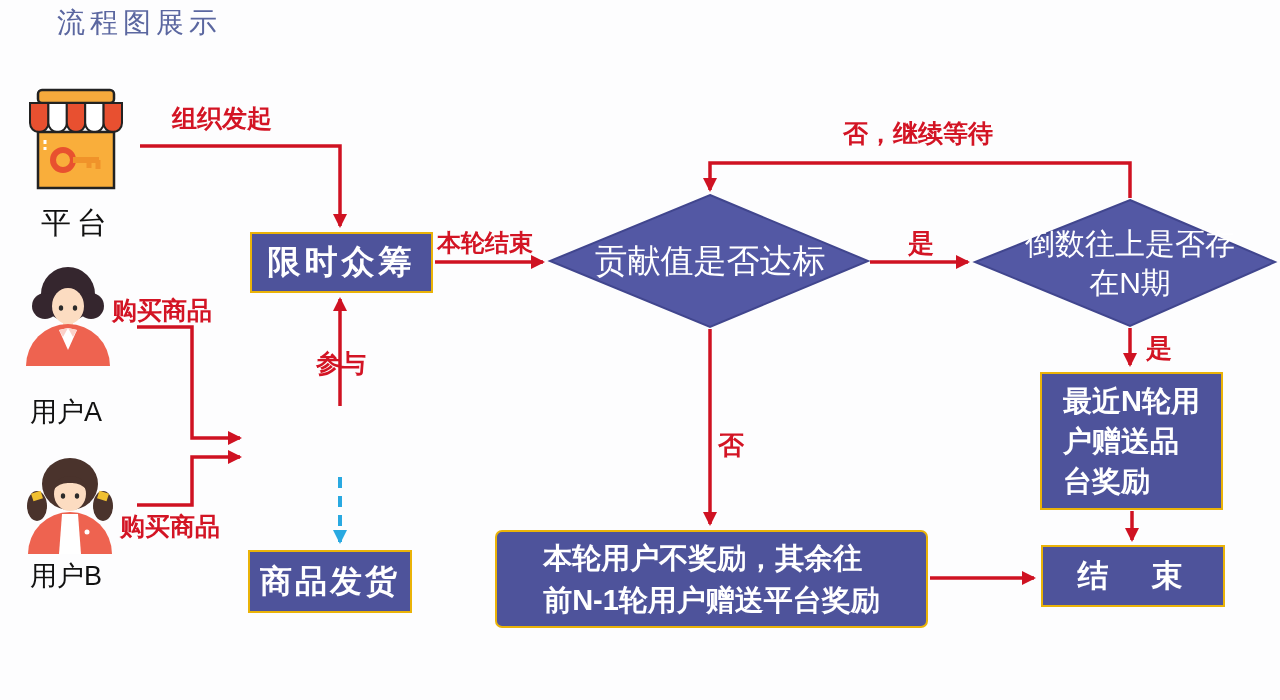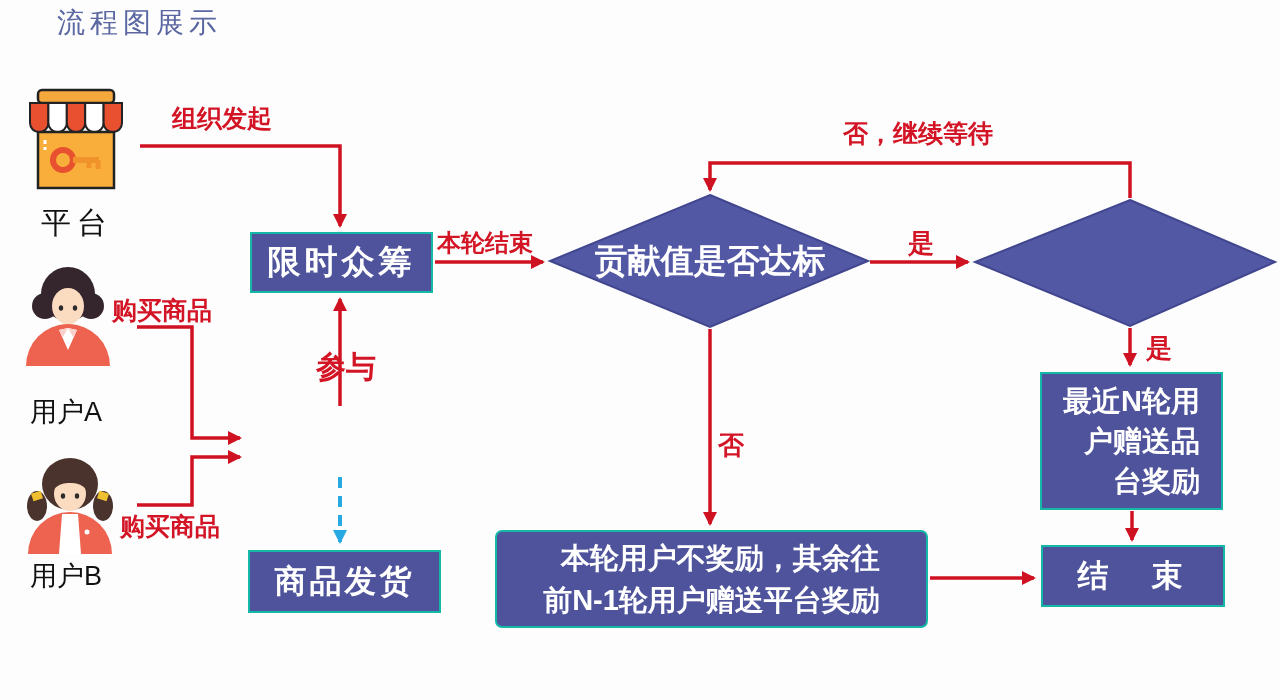--- a/index.html
+++ b/index.html
@@ -3,26 +3,26 @@
 <meta charset="utf-8">
 <style>
   html,body{margin:0;padding:0;background:#e9e9ee;}
   #stage{
     position:relative;width:1280px;height:700px;background:#fdfdfe;
     overflow:hidden;font-family:"Liberation Sans","DejaVu Sans",sans-serif;
   }
   #arrow-layer{position:absolute;left:0;top:0;width:1280px;height:700px;z-index:1;}
   .node{
     position:absolute;z-index:2;background:#4e539b;color:#fff;
-    display:flex;align-items:center;justify-content:center;text-align:right;
+    display:flex;align-items:center;justify-content:center;text-align:left;
     font-weight:bold;white-space:pre-line;box-sizing:border-box;
-    border:2px solid #14b8a6;
+    border:2px solid #eab308;
   }
   .diamond-text{
-    position:absolute;z-index:2;color:#fff;font-weight:bold;
+    position:absolute;z-index:2;color:#fff;font-weight:normal;
     display:flex;align-items:center;justify-content:center;text-align:center;
     white-space:pre-line;pointer-events:none;
   }
   .edge-label{
     position:absolute;z-index:3;color:#d31424;font-weight:bold;white-space:nowrap;
   }
   .actor-label{
     position:absolute;z-index:3;color:#111;font-weight:normal;white-space:nowrap;
   }
   #page-title{
@@ -113,37 +113,39 @@
       <ellipse cx="57" cy="48" rx="2.2" ry="2.8" fill="#2b2b2b"></ellipse>
       <path d="M8,106 A42,42 0 0 1 92,106 Z" fill="#ee6350"></path>
       <polygon points="42,66 58,66 61,106 39,106" fill="#ffffff"></polygon>
       <circle cx="67" cy="84" r="2.5" fill="#ffffff"></circle>
     </g>
   </svg>
 
   <div class="node" style="left:250px;top:232px;width:183px;height:61px;font-size:33px;letter-spacing:4px;">限时众筹</div>
 
 
-  <div class="node" style="left:248px;top:550px;width:193px;height:63px;font-size:32px;letter-spacing:3px;">商品发货</div>
+  <div class="node" style="left:248px;top:550px;width:164px;height:63px;font-size:32px;letter-spacing:3px;">商品发货</div>
 
   <div class="node" style="left:495px;top:530px;width:433px;height:98px;font-size:29px;line-height:1.45;border-radius:7px;">本轮用户不奖励，其余往
 前N-1轮用户赠送平台奖励</div>
 
   <div class="node" style="left:1040px;top:372px;width:183px;height:138px;font-size:29px;line-height:1.38;">最近N轮用
 户赠送品
 台奖励</div>
 
   <div class="node" style="left:1041px;top:545px;width:184px;height:62px;font-size:31px;letter-spacing:6px;">结　束</div>
 
   <div class="diamond-text" style="left:560px;top:200px;width:300px;height:122px;font-size:33px;">贡献值是否达标</div>
 
+  <div class="diamond-text" style="left:985px;top:204px;width:290px;height:118px;font-size:30px;line-height:1.3;">倒数往上是否存
+在N期</div>
 
   <div class="edge-label" style="left:172px;top:102px;font-size:25px;">组织发起</div>
   <div class="edge-label" style="left:437px;top:227px;font-size:24px;">本轮结束</div>
-  <div class="edge-label" style="left:316px;top:347px;font-size:30px;">参与</div>
+  <div class="edge-label" style="left:316px;top:347px;font-size:25px;">参与</div>
   <div class="edge-label" style="left:112px;top:294px;font-size:25px;">购买商品</div>
   <div class="edge-label" style="left:120px;top:510px;font-size:25px;">购买商品</div>
   <div class="edge-label" style="left:908px;top:226px;font-size:26px;">是</div>
   <div class="edge-label" style="left:718px;top:428px;font-size:26px;">否</div>
   <div class="edge-label" style="left:843px;top:117px;font-size:25px;">否，继续等待</div>
   <div class="edge-label" style="left:1146px;top:331px;font-size:26px;">是</div>
 
   <div class="actor-label" style="left:41px;top:203px;font-size:30px;letter-spacing:6px;">平台</div>
   <div class="actor-label" style="left:30px;top:394px;font-size:27px;">用户A</div>
   <div class="actor-label" style="left:30px;top:558px;font-size:27px;">用户B</div>

